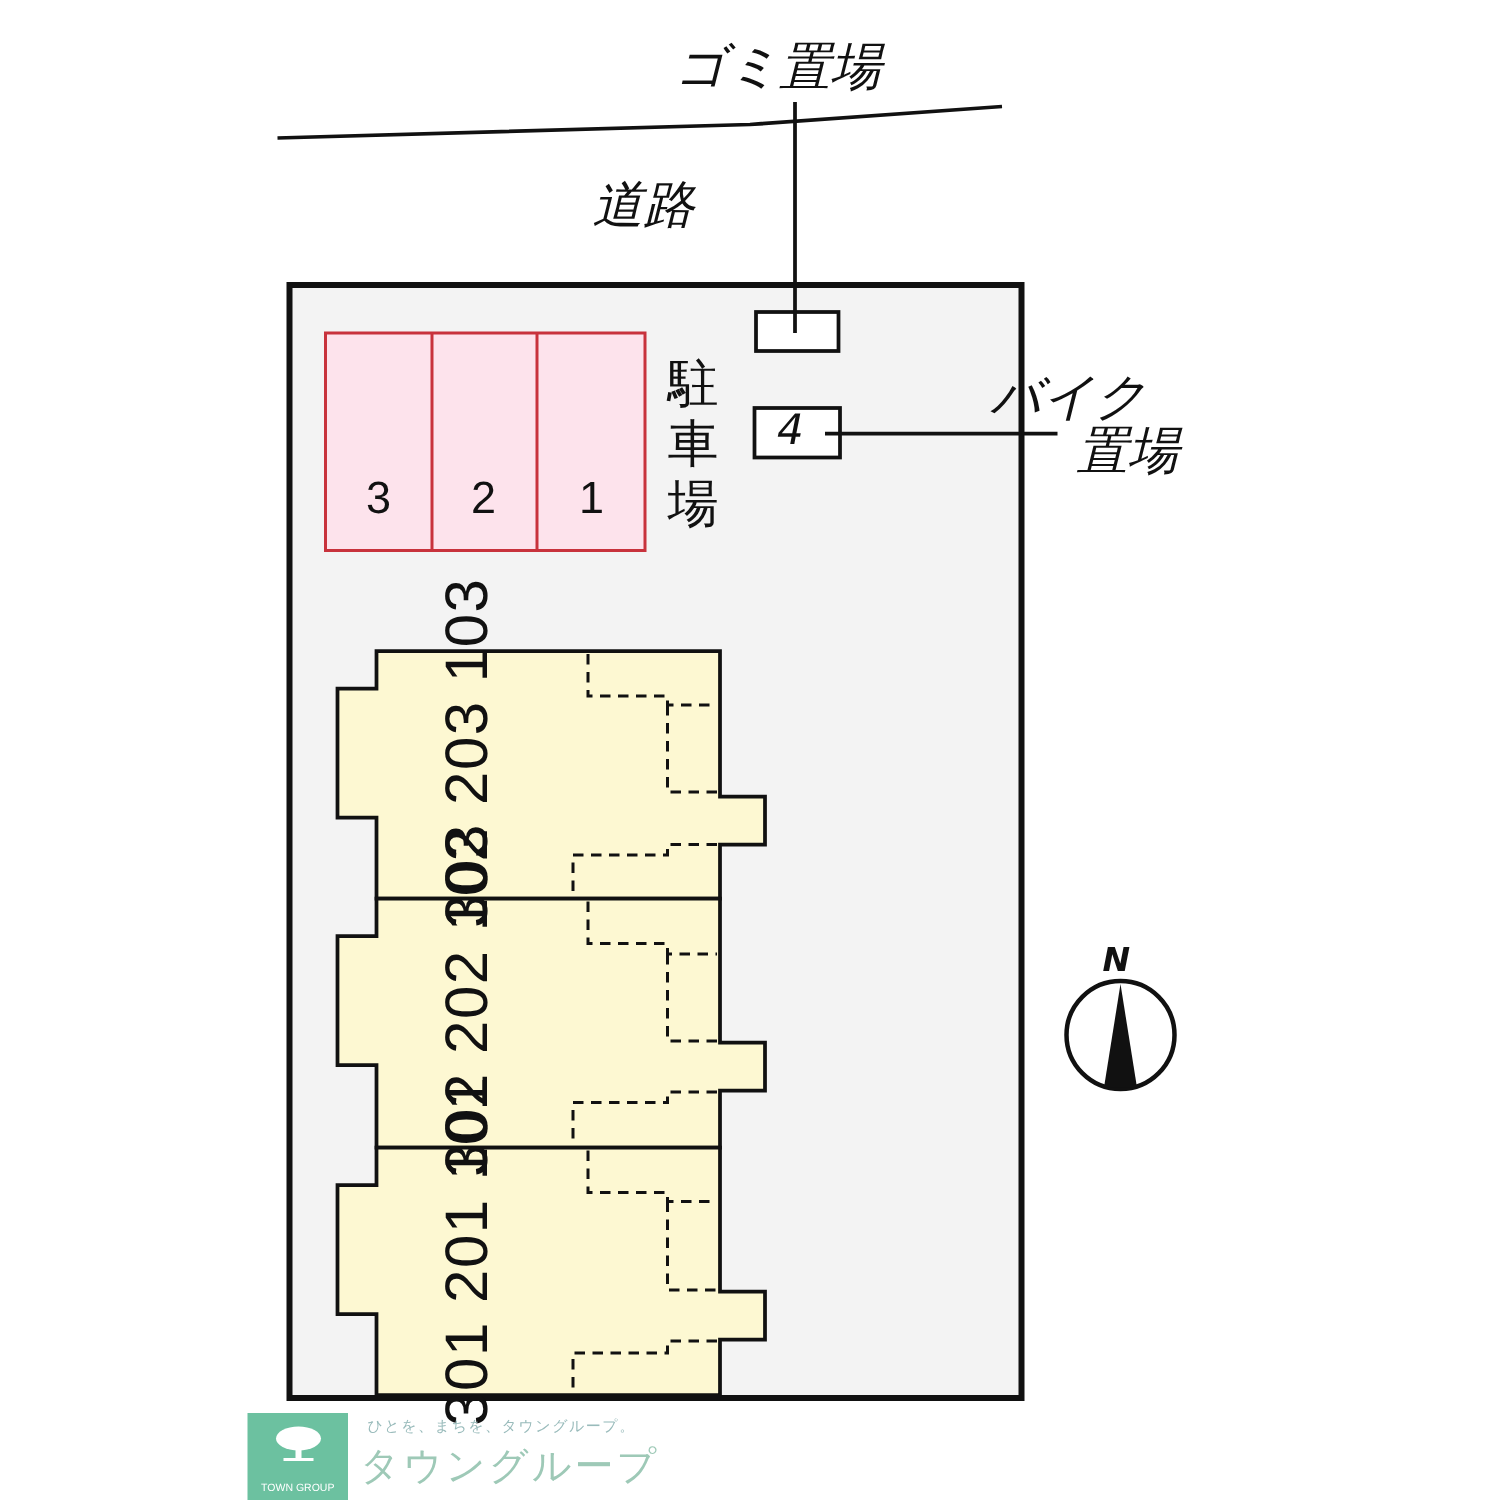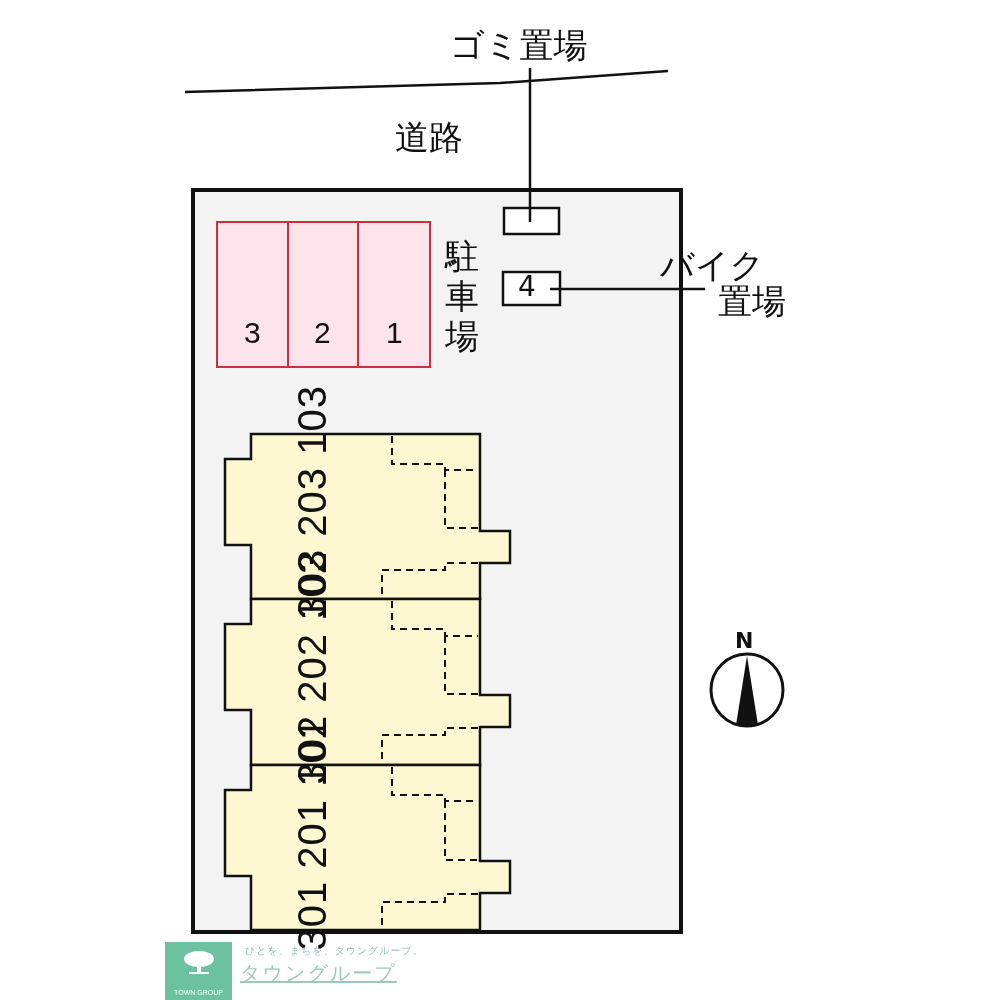--- a/index.html
+++ b/index.html
@@ -1,30 +1,30 @@
 <!DOCTYPE html>
 <html><head>
   <meta charset="utf-8">
   <style>
     html, body { margin:0; padding:0; background:#ffffff; }
     body { width:1001px; height:1000px; position:relative; overflow:hidden;
            font-family:"DejaVu Sans", "Liberation Sans", sans-serif; color:#111; }
     svg.map { position:absolute; left:0; top:0; }
-    .lbl { position:absolute; font-size:34px; line-height:1; color:#111; white-space:nowrap; }
+    .lbl { position:absolute; font-size:34px; line-height:1; color:#111; white-space:nowrap;font-style:italic; }
     .vlbl { position:absolute; font-size:34px; line-height:40px; width:40px; text-align:center; color:#111; }
     .unit-num { position:absolute; font-size:40px; font-family:"Liberation Sans", sans-serif;
                 transform:rotate(-90deg); transform-origin:center center; white-space:nowrap;
                 letter-spacing:1px; color:#111; }
     .park-num { position:absolute; font-size:30px; font-family:"Liberation Sans", sans-serif; color:#111; }
     .logo { position:absolute; left:165px; top:942px; width:67px; height:58px; background:#6cc1a0; }
     .logo-tree { position:absolute; left:18px; top:8px; width:32px; height:26px; }
     .logo-en { position:absolute; left:0; bottom:4px; width:67px; text-align:center; font-size:7px; color:#fff;
                font-family:"Liberation Sans", sans-serif; }
     .logo-tag { position:absolute; left:245px; top:944px; font-size:10px; color:#9bb; letter-spacing:1px; }
-    .logo-name { position:absolute; left:240px; top:960px; font-size:20px; color:#9ec9b7; letter-spacing:2px;text-decoration:underline; }
+    .logo-name { position:absolute; left:240px; top:960px; font-size:26px; color:#9ec9b7; letter-spacing:2px; }
   </style>
 </head>
 <body>
 
 <svg class="map" width="1001" height="1000" viewBox="0 0 1001 1000">
 
   <polyline points="185,92 500,83 668,71" fill="none" stroke="#111" stroke-width="2.5"></polyline>
 
   <line x1="530" y1="68" x2="530" y2="225" stroke="#111" stroke-width="2.5"></line>
 

